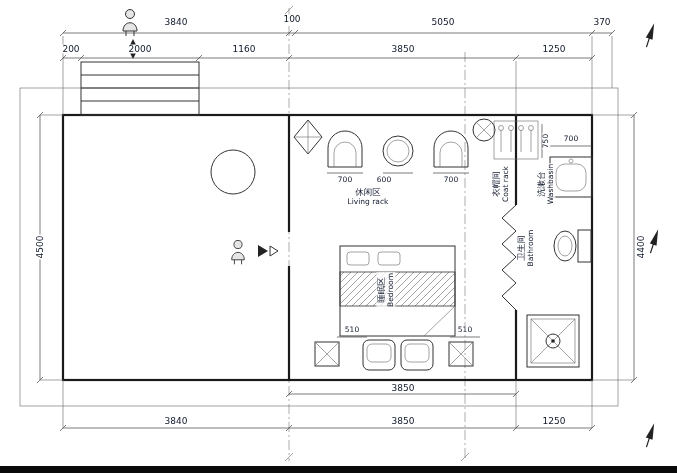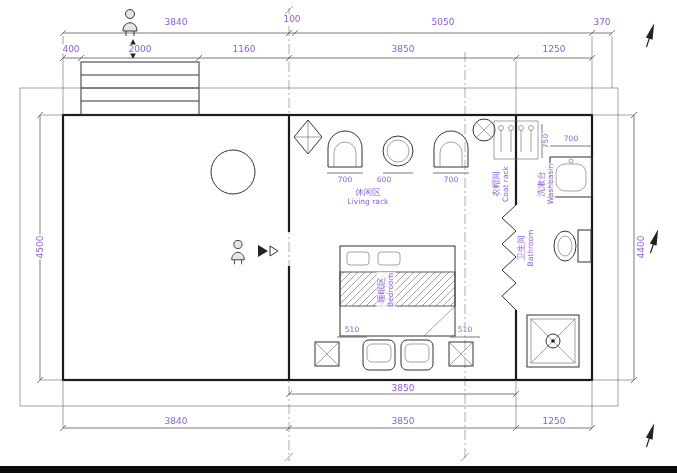--- a/index.html
+++ b/index.html
@@ -1,17 +1,17 @@
 <!DOCTYPE html>
 <html><head>
 <meta charset="utf-8">
 <style>
   html,body{margin:0;padding:0;background:#ffffff;}
   #stage{position:relative;width:677px;height:473px;background:#ffffff;overflow:hidden;
-         font-family:"DejaVu Sans", sans-serif;color:#8b5cf6;}
+         font-family:"DejaVu Sans", sans-serif;color:#0f172a;}
   #plan-svg{position:absolute;left:0;top:0;}
   .thin{fill:none;stroke:#666;stroke-width:0.6;}
   .mid{fill:none;stroke:#333;stroke-width:1;}
   .wall{fill:none;stroke:#1a1a1a;stroke-width:2.2;}
   .dim{fill:none;stroke:#444;stroke-width:0.7;}
   .grid{fill:none;stroke:#777;stroke-width:0.6;stroke-dasharray:10 3 2 3;}
   .fill{fill:#222;stroke:none;}
   .person{fill:#e5e5e5;stroke:#333;stroke-width:1;}
   .lbl{position:absolute;transform:translate(-50%,-50%);font-size:9px;line-height:1;
        white-space:nowrap;background:#fff;padding:0 1px;}
@@ -241,21 +241,21 @@
     <line x1="0" y1="18" x2="0" y2="4" stroke="#222" stroke-width="1.2"></line>
     <polygon class="fill" points="-3.5,9 0,-7 3.5,9"></polygon>
   </g>
 </svg>
 
 <span class="lbl" style="left:176px;top:22px">3840</span>
 <span class="lbl" style="left:292px;top:19px">100</span>
 <span class="lbl" style="left:443px;top:22px">5050</span>
 <span class="lbl" style="left:602px;top:22px">370</span>
 
-<span class="lbl" style="left:71px;top:49px">400</span>
+<span class="lbl" style="left:71px;top:49px">200</span>
 <span class="lbl" style="left:140px;top:49px">2000</span>
 <span class="lbl" style="left:244px;top:49px">1160</span>
 <span class="lbl" style="left:403px;top:49px">3850</span>
 <span class="lbl" style="left:554px;top:49px">1250</span>
 
 <span class="lbl rot" style="left:40px;top:247px">4500</span>
 <span class="lbl rot" style="left:641px;top:247px">4400</span>
 
 <span class="lbl" style="left:403px;top:388px">3850</span>
 

